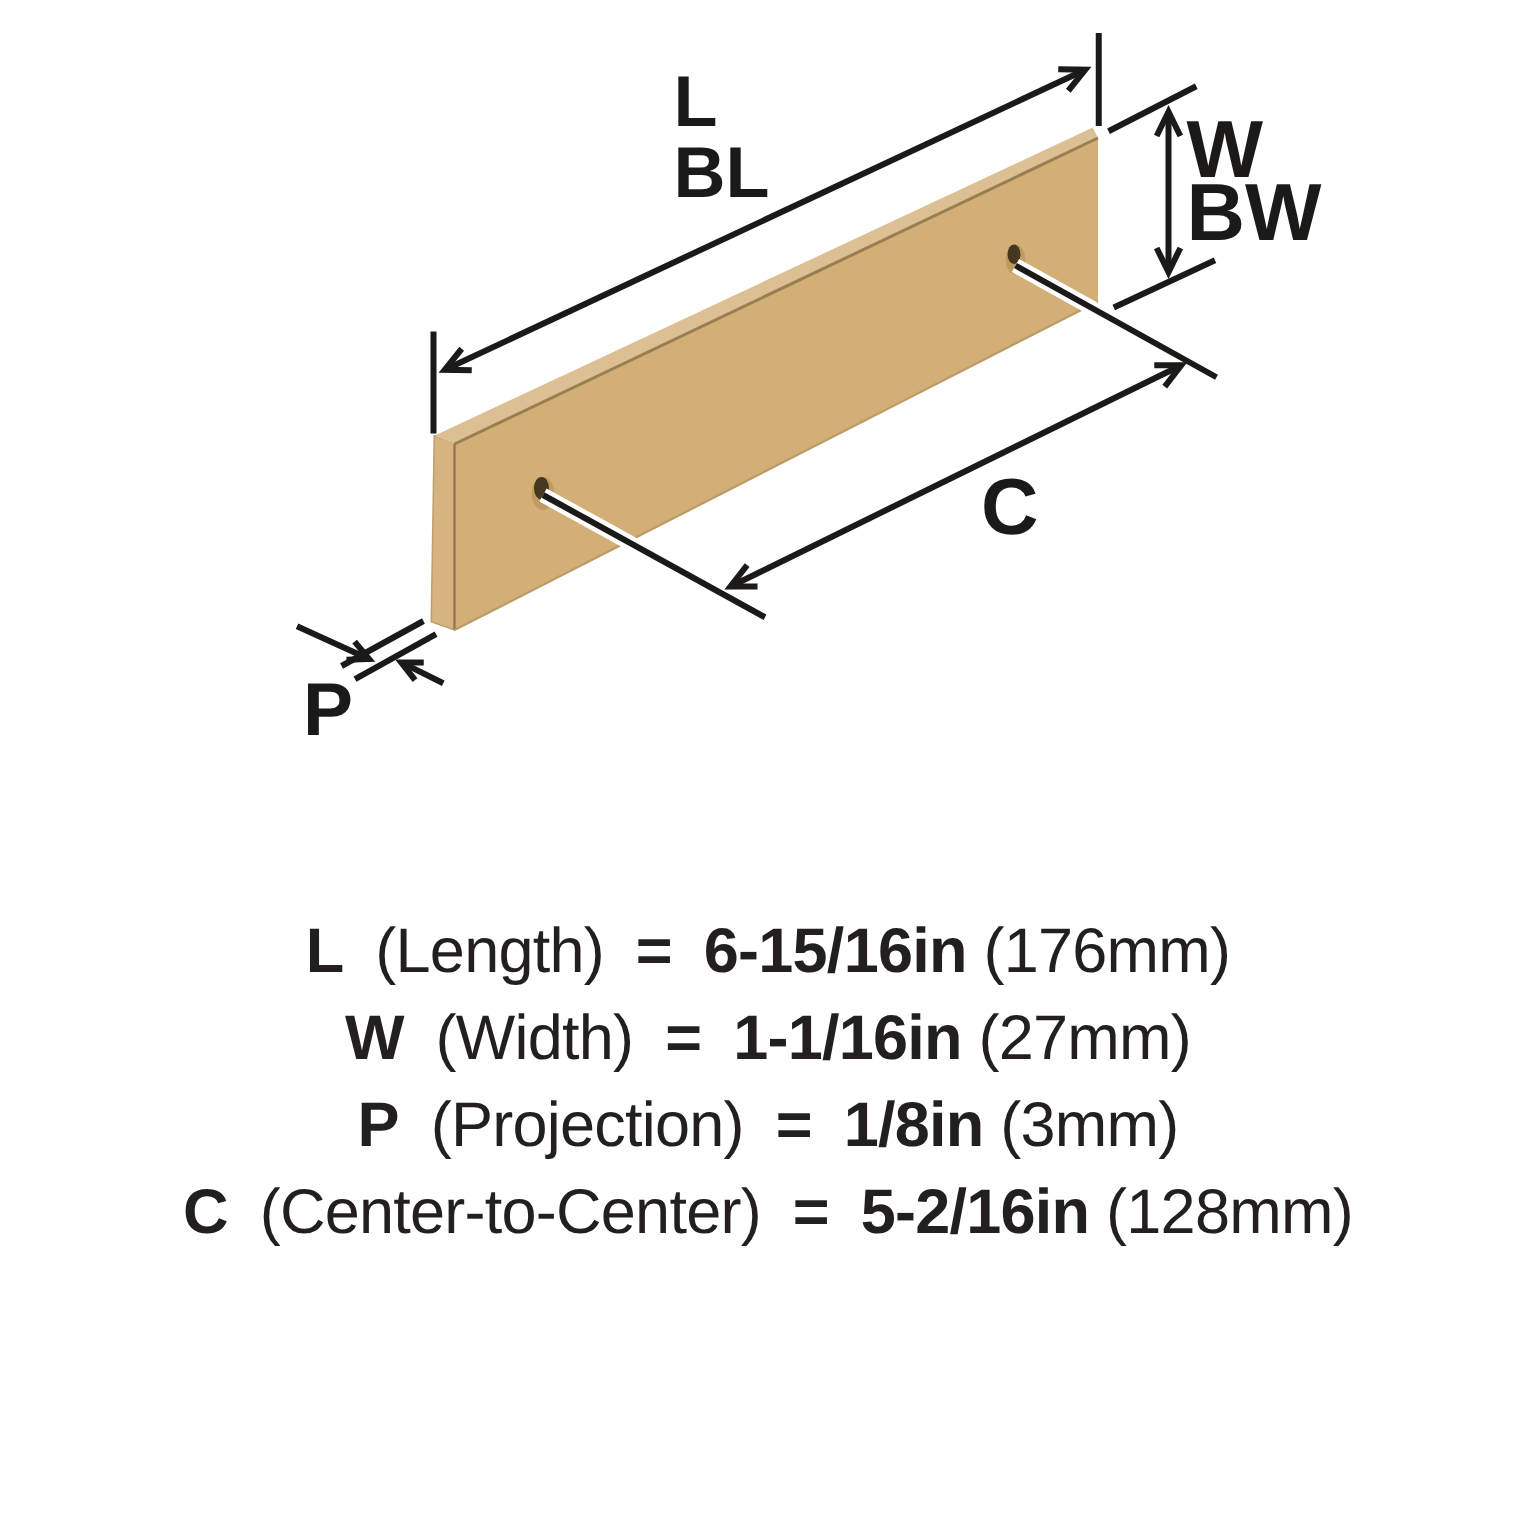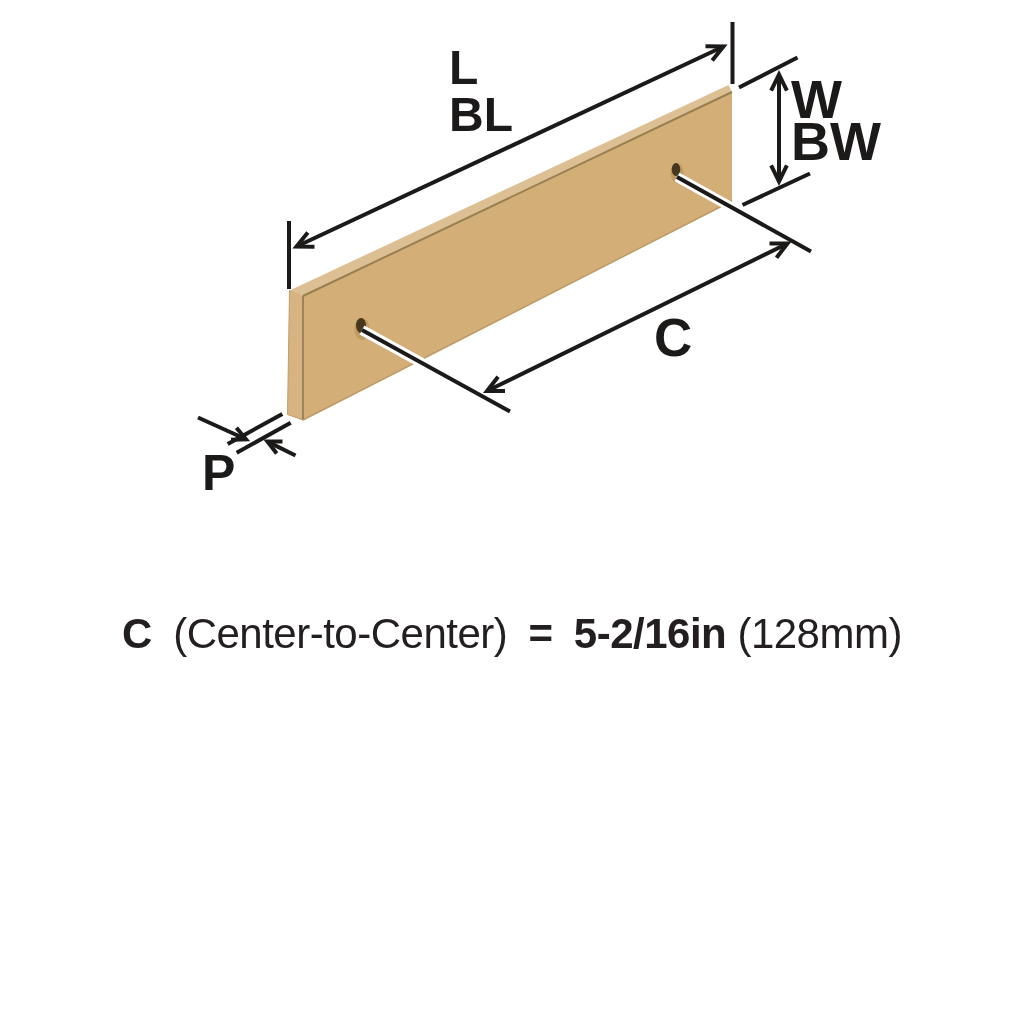--- a/index.html
+++ b/index.html
@@ -123,22 +123,43 @@
       <text class="dlabel" x="449" y="131" font-size="48">BL</text>
       <text class="dlabel" x="791" y="118" font-size="54">W</text>
       <text class="dlabel" x="791" y="160" font-size="54">BW</text>
       <text class="dlabel" x="654" y="356" font-size="53">C</text>
       <text class="dlabel" x="202" y="490" font-size="50">P</text>
     </g>
   </svg>
 
   <div class="legend">
 
+    <div class="legend-line">
+      <span class="lg-code">L</span>
+      <span class="lg-name">(Length)</span>
+      <span class="lg-eq">=</span>
+      <span class="lg-val">6-15/16in</span>
+      <span class="lg-metric">(176mm)</span>
+    </div>
 
+    <div class="legend-line">
+      <span class="lg-code">W</span>
+      <span class="lg-name">(Width)</span>
+      <span class="lg-eq">=</span>
+      <span class="lg-val">1-1/16in</span>
+      <span class="lg-metric">(27mm)</span>
+    </div>
 
+    <div class="legend-line">
+      <span class="lg-code">P</span>
+      <span class="lg-name">(Projection)</span>
+      <span class="lg-eq">=</span>
+      <span class="lg-val">1/8in</span>
+      <span class="lg-metric">(3mm)</span>
+    </div>
 
     <div class="legend-line">
       <span class="lg-code">C</span>
       <span class="lg-name">(Center-to-Center)</span>
       <span class="lg-eq">=</span>
       <span class="lg-val">5-2/16in</span>
       <span class="lg-metric">(128mm)</span>
     </div>
 
 

